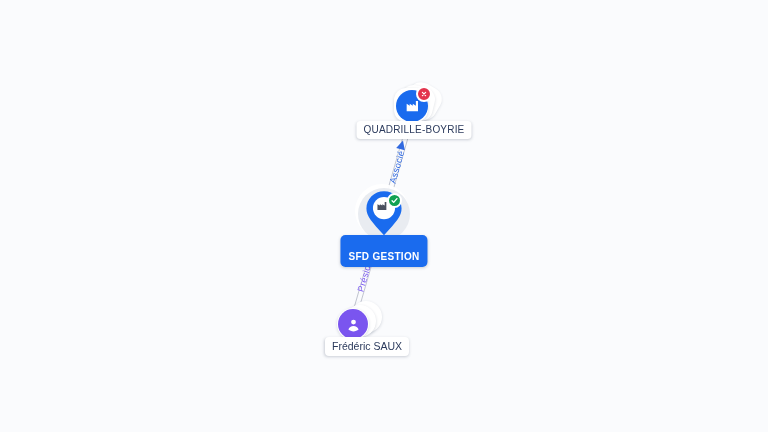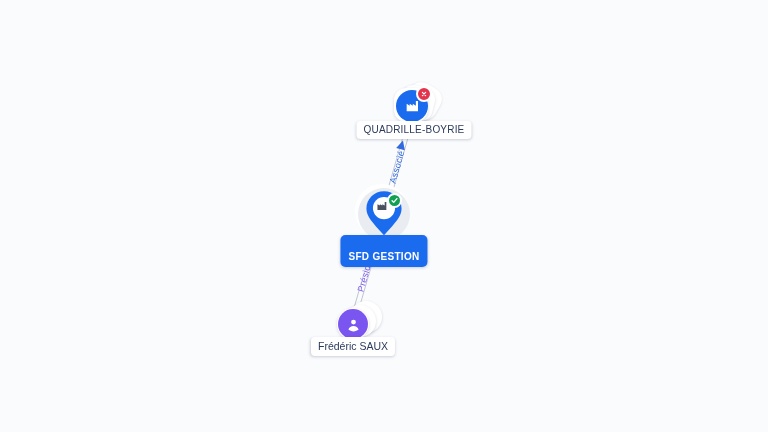--- a/index.html
+++ b/index.html
@@ -77,21 +77,21 @@
     box-shadow: 0 1px 3px rgba(35,48,79,.22);
     cursor: pointer;
     text-align: right;
   }
   .pill-quadrille { left: 414px; top: 121px; transform: translateX(-50%); letter-spacing: .2px; }
   .pill-sfd {
     left: 384px; top: 235px; transform: translateX(-50%);
     background: var(--selected-pill-bg, #1a6bee); color: var(--selected-pill-text, #fff);
     font-weight: bold; font-size: 10px; padding: 16px 8px 5px; border-radius: 5px; letter-spacing: .3px;
   }
-  .pill-frederic { left: 353px; top: 337px; transform: translateX(-50%); font-size: 10.5px; }
+  .pill-frederic { left: 367px; top: 337px; transform: translateX(-50%); font-size: 10.5px; }
 
   .glyph { display: block; }
 </style>
 </head>
 <body>
 
 <div class="canvas">
 
   <svg class="edges-layer" viewBox="0 0 768 432">
     <g>

